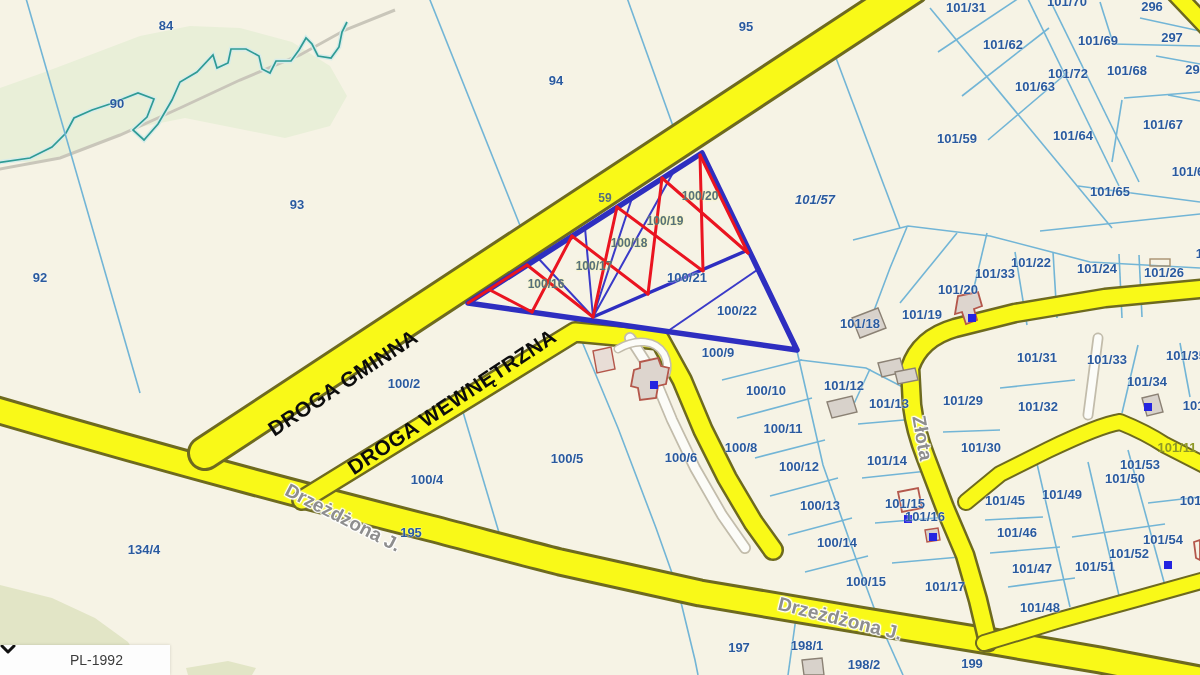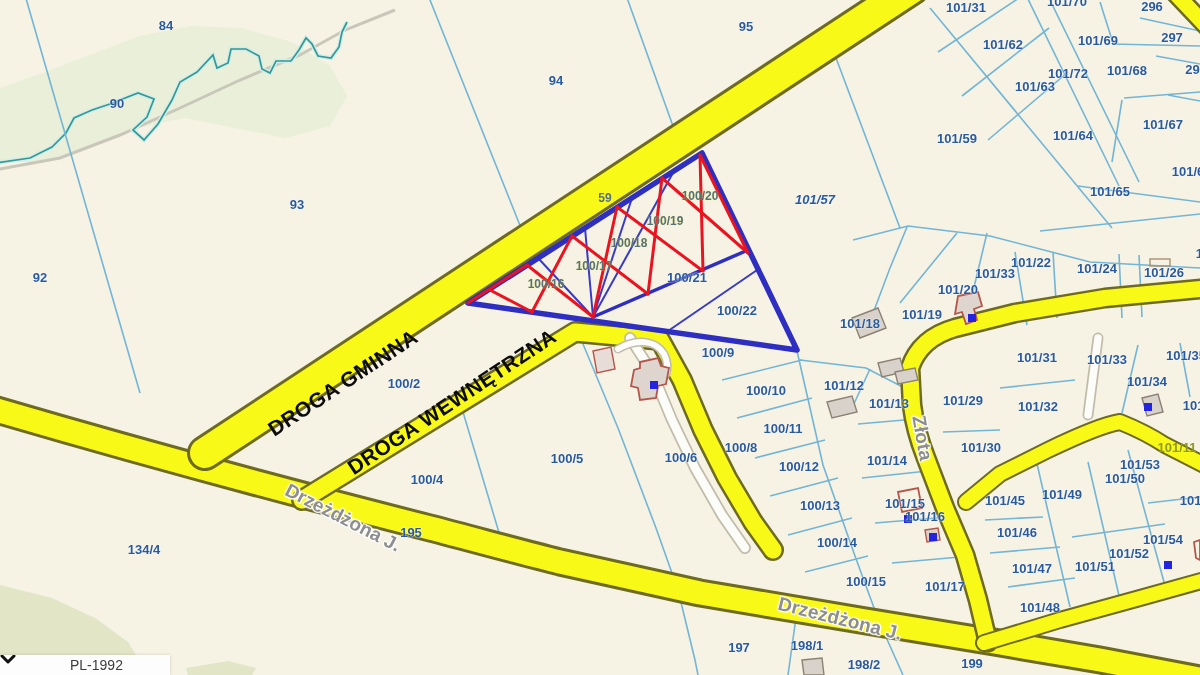--- a/index.html
+++ b/index.html
@@ -16,21 +16,21 @@
   .lbl.parcel-muted{font-size:12px;font-weight:bold;color:#56707c;text-shadow:0 0 2px rgba(255,255,60,.5);}
   .lbl.parcel-onroad{font-size:13px;font-weight:bold;color:#8f9926;}
   .lbl.road-name{
     font-size:21px;font-weight:bold;color:#0c0c0c;letter-spacing:.5px;
   }
   .lbl.street-name{
     font-size:19px;font-weight:bold;color:#8e8e8e;
     text-shadow:0 0 3px #fff,1px 1px 1px #fff,-1px -1px 1px #fff,1px -1px 1px #fff,-1px 1px 1px #fff;
   }
   .crs-box{
-    position:absolute;left:0;bottom:0;width:170px;height:20px;background:#fdfdfd;
+    position:absolute;left:0;bottom:0;width:170px;height:30px;background:#fdfdfd;
     display:flex;align-items:center;box-shadow:0 0 3px rgba(0,0,0,.15);cursor:pointer;
   }
   .crs-box .crs-text{margin-left:70px;font-size:14px;color:#3c3c3c;}
   .crs-box .chev{margin-left:26px;display:flex;align-items:center;}
 </style>
 </head>
 <body>
 
 <div class="map">
 <svg width="1200" height="675" viewBox="0 0 1200 675">

